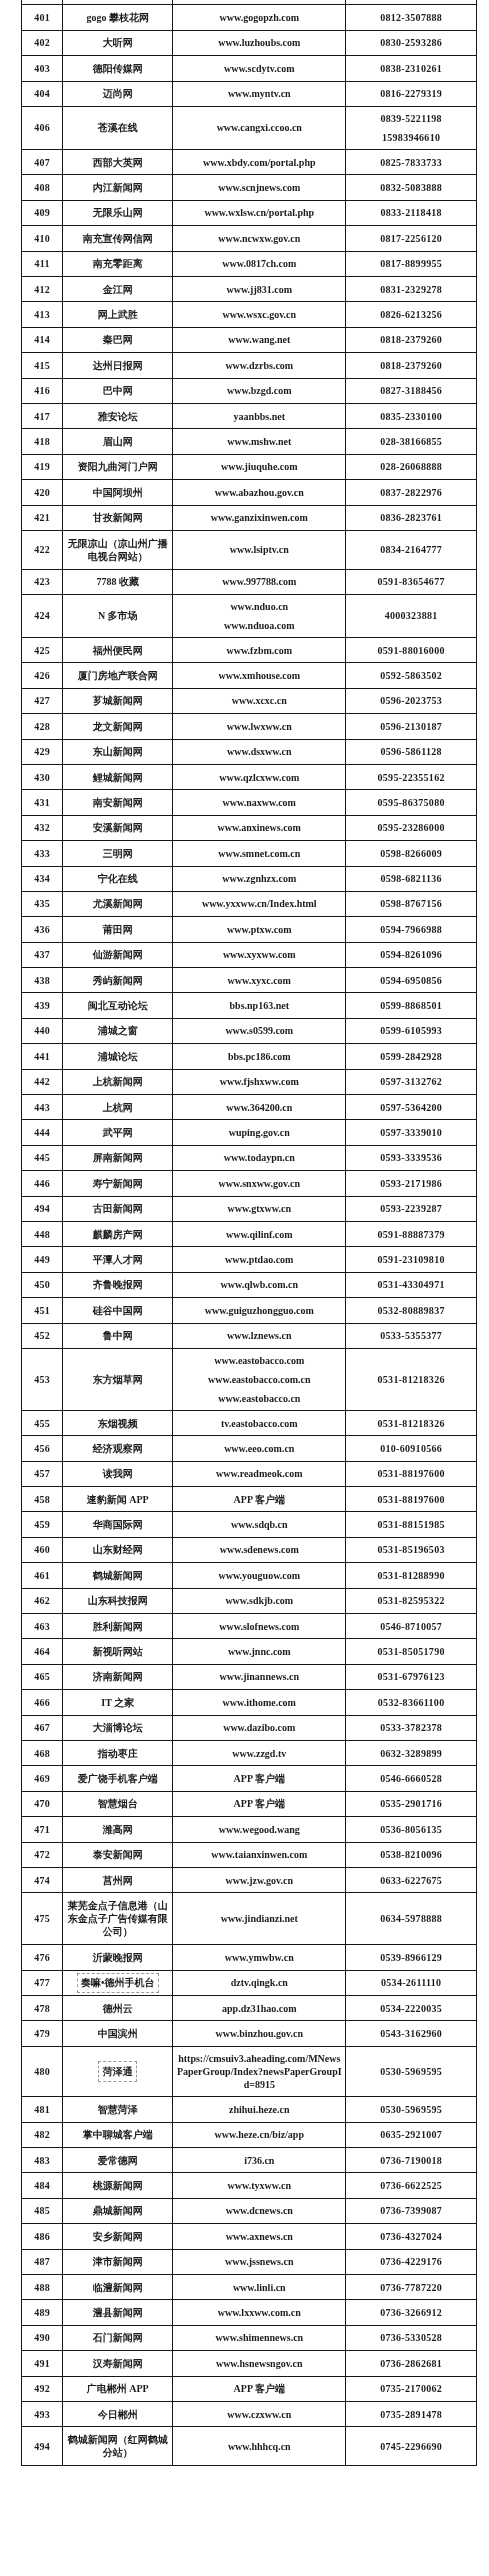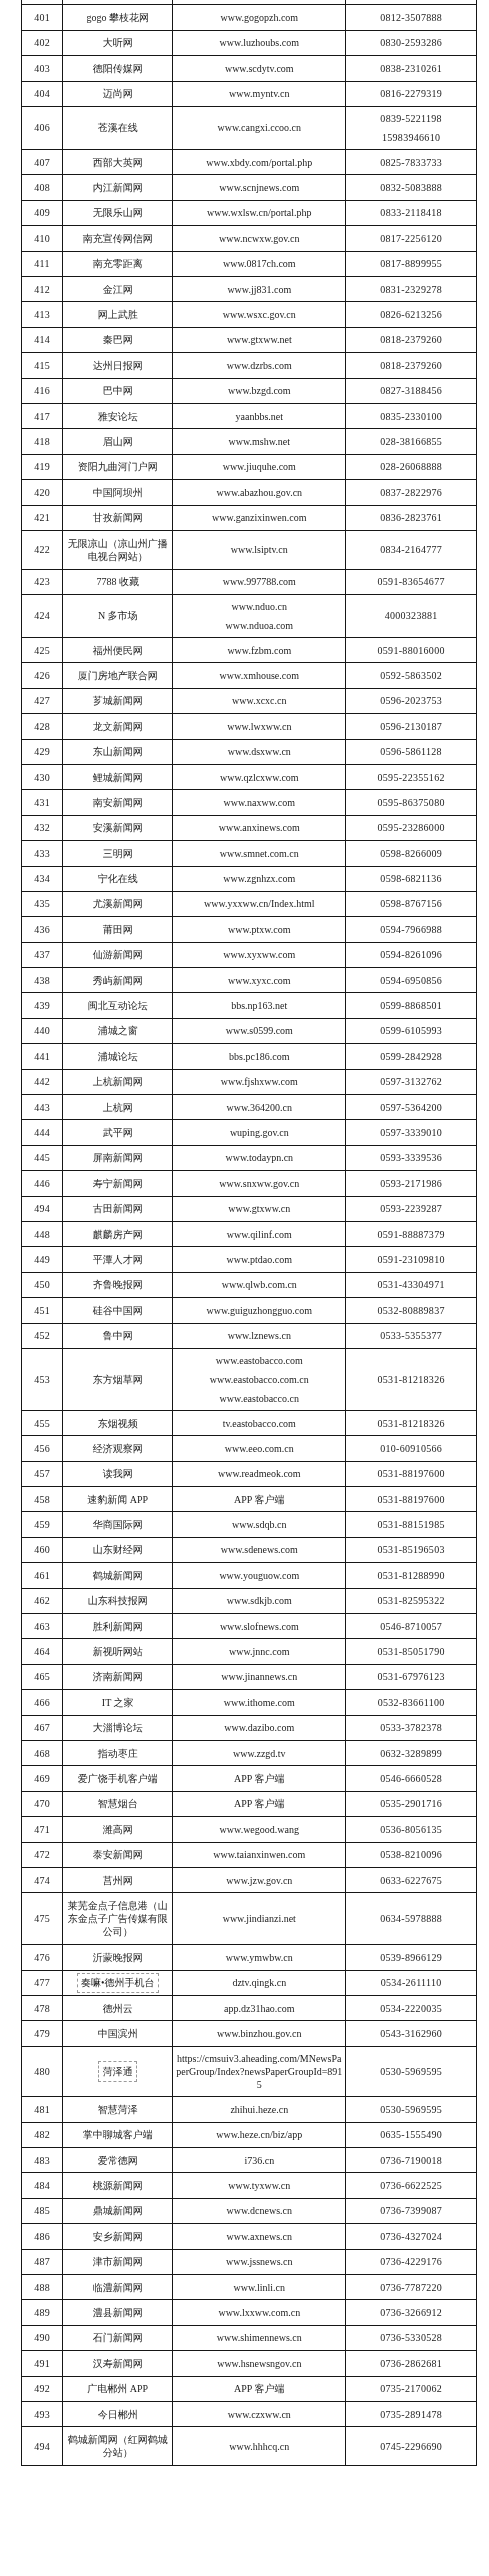--- a/index.html
+++ b/index.html
@@ -10,20 +10,21 @@
   body {
     width: 490px;
     height: 2576px;
     overflow: hidden;
     font-family: "Liberation Serif", "DejaVu Serif", serif;
     color: #1c1c1c;
   }
   .page {
     width: 490px;
     padding-top: 0;
+    font-weight: bold;
   }
   table.site-table {
     border-collapse: collapse;
     table-layout: fixed;
     margin-left: 21px;
     width: 456px;
   }
   table.site-table td {
     border: 1.3px solid #161616;
     vertical-align: middle;
@@ -181,21 +182,21 @@
             <div class="line">www.wsxc.gov.cn</div>
           </td>
           <td class="col-phone">
             <div class="line">0826-6213256</div>
           </td>
         </tr>
         <tr class="single-row">
           <td class="col-num">414</td>
           <td class="col-name"><span class="name-box">秦巴网</span></td>
           <td class="col-url">
-            <div class="line">www.gtxww.net</div>
+            <div class="line">www.wang.net</div>
           </td>
           <td class="col-phone">
             <div class="line">0818-2379260</div>
           </td>
         </tr>
         <tr class="single-row">
           <td class="col-num">415</td>
           <td class="col-name"><span class="name-box">达州日报网</span></td>
           <td class="col-url">
             <div class="line">www.dzrbs.com</div>
@@ -847,21 +848,21 @@
             <div class="line">0530-5969595</div>
           </td>
         </tr>
         <tr class="single-row">
           <td class="col-num">482</td>
           <td class="col-name"><span class="name-box">掌中聊城客户端</span></td>
           <td class="col-url">
             <div class="line">www.heze.cn/biz/app</div>
           </td>
           <td class="col-phone">
-            <div class="line">0635-1555490</div>
+            <div class="line">0635-2921007</div>
           </td>
         </tr>
         <tr class="single-row">
           <td class="col-num">483</td>
           <td class="col-name"><span class="name-box">爱常德网</span></td>
           <td class="col-url">
             <div class="line">i736.cn</div>
           </td>
           <td class="col-phone">
             <div class="line">0736-7190018</div>

